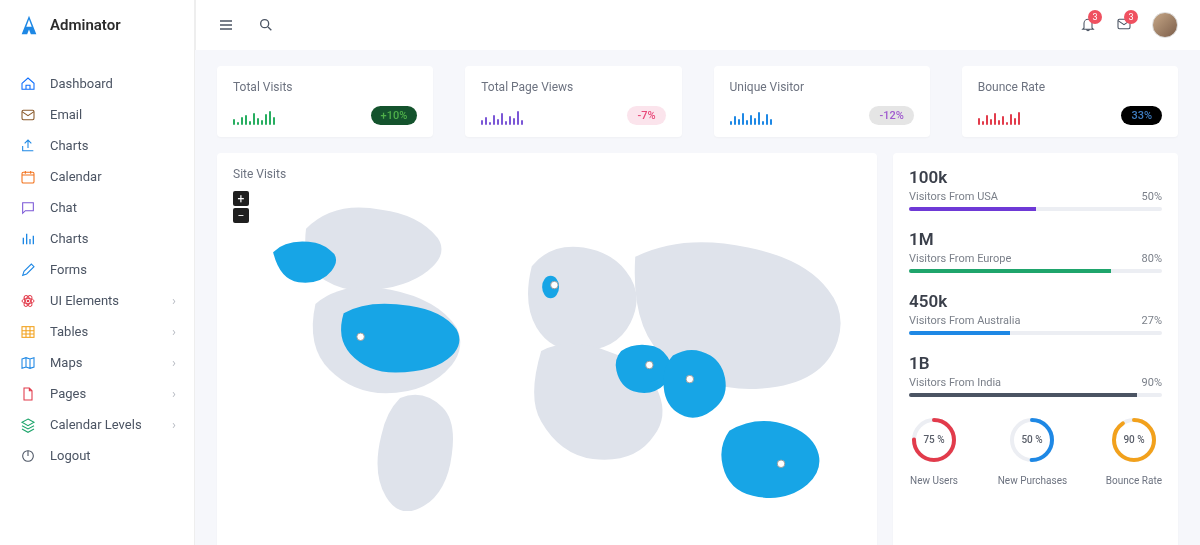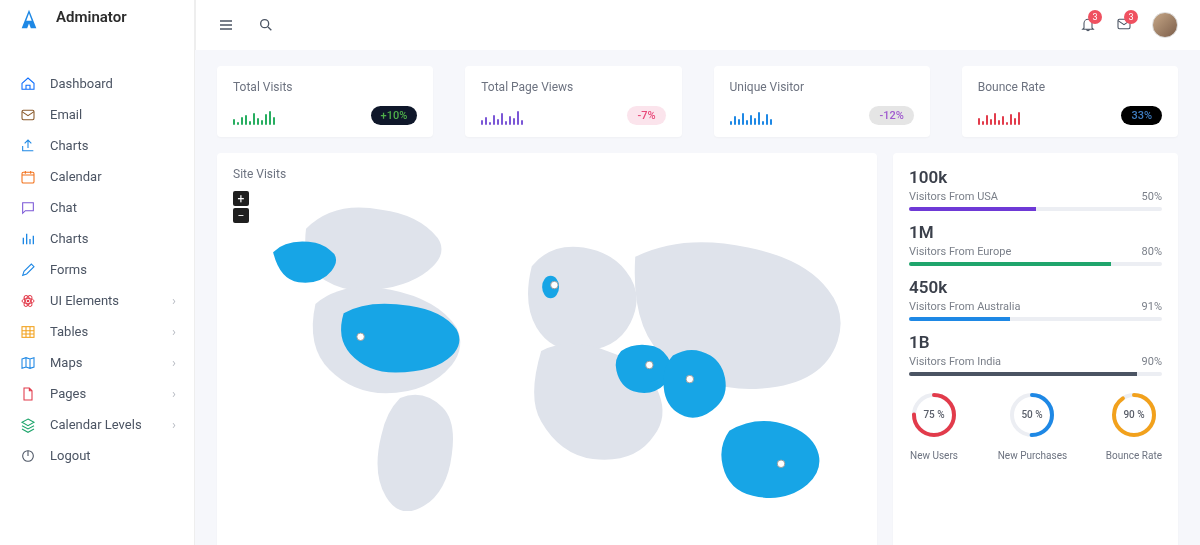--- a/index.html
+++ b/index.html
@@ -1,19 +1,19 @@
 <!DOCTYPE html>
 <html><head>
 <meta charset="utf-8">
 <style>
   *{box-sizing:border-box;margin:0;padding:0;font-family:-apple-system,BlinkMacSystemFont,"Segoe UI",Roboto,"Helvetica Neue",Arial,sans-serif}
   body{background:#f6f7fb;color:#3c3c3c;font-size:13px;width:1200px;height:545px;overflow:hidden;display:flex}
   
   .sidebar{width:195px;background:#fff;border-right:1px solid #eee;display:flex;flex-direction:column}
-  .brand{display:flex;align-items:flex-start;gap:16px;height:50px;padding:8px 18px;border-bottom:0}
+  .brand{display:flex;align-items:center;gap:10px;height:50px;padding:0 18px;border-bottom:0}
   .brand-logo{width:22px;height:22px}
   .brand-name{font-weight:600;font-size:15px;color:#2c2c2c}
   .nav{padding:18px 0;flex:1}
   .nav-item{display:flex;align-items:center;height:31px;padding:0 20px;color:#4b5463;cursor:pointer;position:relative}
   .nav-icon{width:16px;height:16px;display:inline-flex;align-items:center;justify-content:center;margin-right:14px}
   .nav-label{font-size:13px}
   .nav-chevron{position:absolute;right:18px;color:#b9bdc5}
   
   .main{flex:1;display:flex;flex-direction:column}
   .topbar{height:50px;background:#fff;border-bottom:0;display:flex;align-items:center;justify-content:space-between;padding:0 22px;border-left:1px solid #eee}
@@ -25,34 +25,34 @@
   .avatar{width:26px;height:26px;border-radius:50%;background:linear-gradient(135deg,#c6a787,#7c5e4a);border:1px solid #ddd}
   .content{flex:1;padding:16px 22px;overflow:hidden}
   
   .stats{display:flex;gap:32px}
   .card{background:#fff;border-radius:4px;flex:1;padding:14px 16px 12px;box-shadow:0 1px 2px rgba(0,0,0,0.03)}
   .card-title{font-size:12px;color:#6d7380}
   .card-body{display:flex;align-items:flex-end;justify-content:space-between;margin-top:12px}
   .spark{display:flex;align-items:flex-end;gap:2px;height:18px}
   .spark span{width:2px;border-radius:1px}
   .pill{font-size:11px;padding:3px 10px;border-radius:12px;font-weight:500}
-  .pill-green{background:#0f172a;color:#4fb04a}
+  .pill-green{background:#14532d;color:#4fb04a}
   .pill-red{background:#fbe4ec;color:#e84a7a}
   .pill-purple{background:#e5e5e5;color:#a05bcf}
   .pill-blue{background:#000000;color:#3f7cc0}
   
   .lower{display:flex;gap:16px;margin-top:16px;height:395px}
   .panel{background:#fff;border-radius:4px;padding:14px 16px;box-shadow:0 1px 2px rgba(0,0,0,0.03)}
   .map-panel{flex:1;display:flex;flex-direction:column}
   .map-area{flex:1;position:relative;margin-top:10px}
   .zoom{position:absolute;left:0;top:0;display:flex;flex-direction:column;gap:2px}
   .zoom button{width:16px;height:15px;background:#1f1f1f;color:#fff;border:none;font-size:12px;line-height:1;border-radius:2px;cursor:pointer}
   .worldmap{position:absolute;inset:0;left:26px}
   .right-col{width:285px;display:flex;flex-direction:column;gap:12px}
-  .region{margin-bottom:11px}
+  .region{margin-bottom:18px}
   .region-val{font-size:17px;font-weight:600;color:#3a3f4a}
   .region-row{display:flex;justify-content:space-between;font-size:11px;color:#7b808a;margin-top:3px}
   .bar{height:4px;background:#eceef3;border-radius:2px;margin-top:4px;overflow:hidden}
   .bar > div{height:100%}
   .gauges{display:flex;justify-content:space-between;margin-top:14px}
   .gauge{display:flex;flex-direction:column;align-items:center;gap:10px}
   .gauge svg{width:50px;height:50px}
   .gauge-label{font-size:10px;color:#6d7380;text-align:center}
   .gauge-val{font-size:10px;fill:#5a5f6a;font-weight:500}
 </style>
@@ -354,21 +354,21 @@
                   <span>80%</span>
                 </div>
                 <div class="bar">
                   <div style="width:80%;background:#1fa56c"></div>
                 </div>
               </div>
               <div class="region">
                 <div class="region-val">450k</div>
                 <div class="region-row">
                   <span>Visitors From Australia</span>
-                  <span>91%</span>
+                  <span>27%</span>
                 </div>
                 <div class="bar">
                   <div style="width:40%;background:#1e88e5"></div>
                 </div>
               </div>
               <div class="region">
                 <div class="region-val">1B</div>
                 <div class="region-row">
                   <span>Visitors From India</span>
                   <span>90%</span>

